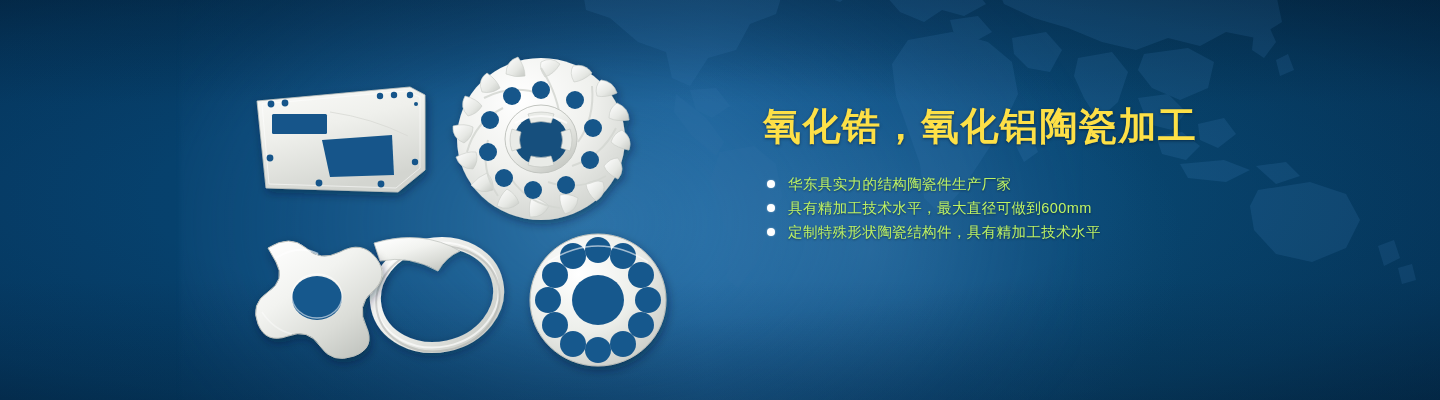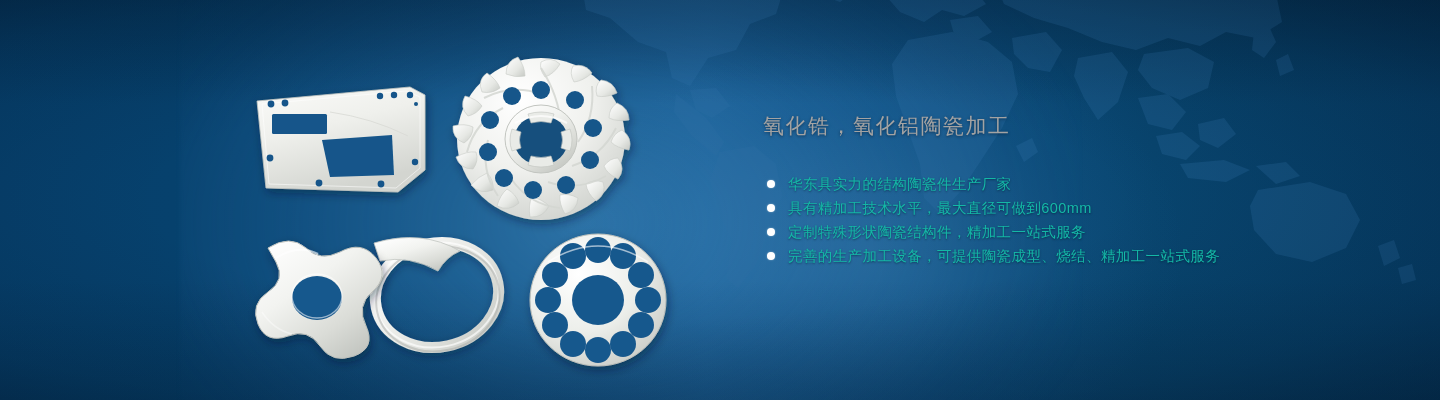--- a/index.html
+++ b/index.html
@@ -50,44 +50,44 @@
 
   
   .parts{position:absolute;left:0;top:0;width:720px;height:400px;}
   .parts svg{display:block;width:720px;height:400px;}
 
   
   .copy{
     position:absolute;left:763px;top:108px;width:620px;
   }
   .headline{
-    color:#a3a3a3;
-    font-size:21px;
+    color:#fde047;
+    font-size:38px;
     line-height:36px;
     letter-spacing:1.5px;
-    font-weight:400;
+    font-weight:700;
     margin:0 0 28px 0;
     white-space:nowrap;
     text-shadow:0 1px 3px rgba(0,18,38,.55);
   }
   .bullets{list-style:none;margin:0;padding:0;}
   .bullet{
     display:flex;align-items:center;
     height:24px;
     margin:0 0 0 4px;
   }
   .dot{
     flex:0 0 auto;
     width:8px;height:8px;border-radius:50%;
     background:#ffffff;
     margin-right:13px;
     box-shadow:0 0 2px rgba(255,255,255,.45);
   }
   .btext{
-    color:#14b8a6;
+    color:#bef264;
     font-size:14.5px;
     line-height:22px;
     letter-spacing:.4px;
     white-space:nowrap;
     text-shadow:0 1px 2px rgba(0,16,34,.5);
   }
 </style>
 </head>
 <body>
 
@@ -335,22 +335,18 @@
       <li class="bullet">
         <span class="dot"></span>
         <span class="btext">华东具实力的结构陶瓷件生产厂家</span>
       </li>
       <li class="bullet">
         <span class="dot"></span>
         <span class="btext">具有精加工技术水平，最大直径可做到600mm</span>
       </li>
       <li class="bullet">
         <span class="dot"></span>
-        <span class="btext">定制特殊形状陶瓷结构件，精加工一站式服务</span>
-      </li>
-      <li class="bullet">
-        <span class="dot"></span>
-        <span class="btext">完善的生产加工设备，可提供陶瓷成型、烧结、精加工一站式服务</span>
+        <span class="btext">定制特殊形状陶瓷结构件，具有精加工技术水平</span>
       </li>
     </ul>
 
   </div>
 </div>
 
 </body></html>

